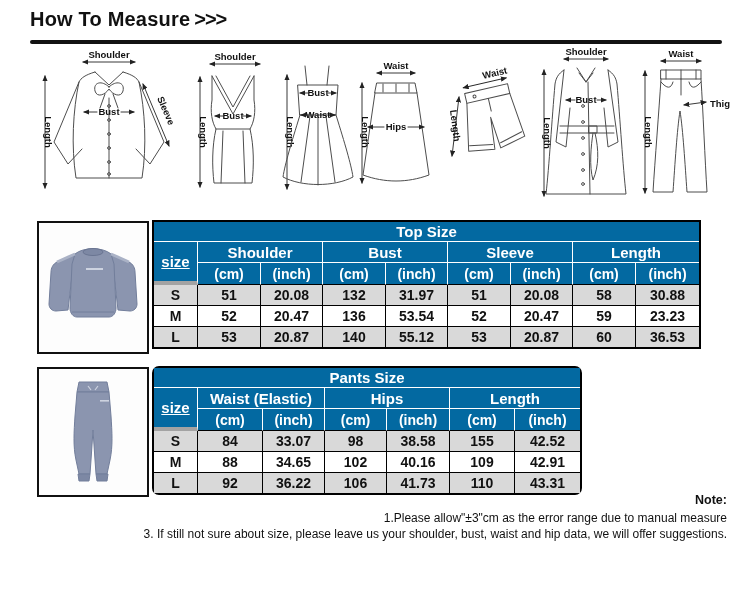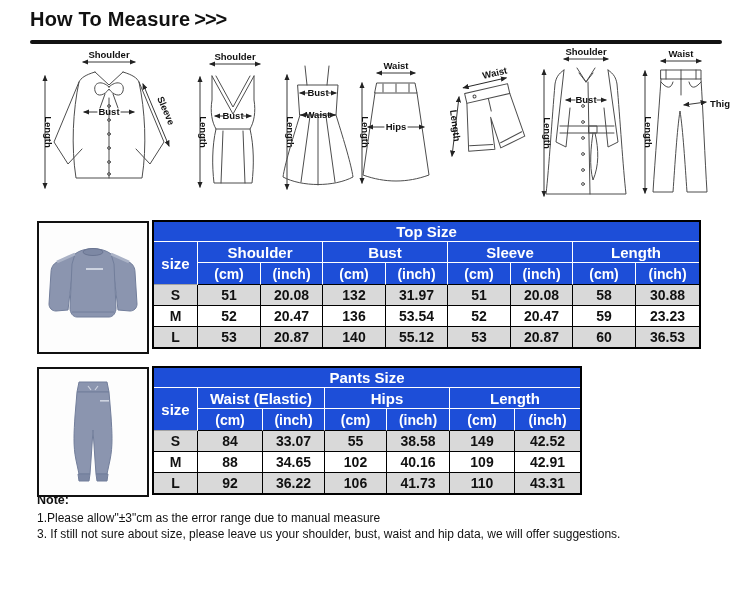--- a/index.html
+++ b/index.html
@@ -13,34 +13,34 @@
   .sk{position:absolute;}
   .sk path,.sk line,.sk polyline,.sk circle,.sk ellipse{fill:none;stroke:#4d4d4d;stroke-width:1;stroke-linejoin:round;stroke-linecap:round;}
   .sk .dim{stroke:#222;stroke-width:.9;}
   .sk text{font-family:"Liberation Sans",sans-serif;font-weight:bold;font-size:9.5px;fill:#111;stroke:none;}
 
   
   .photo{position:absolute;border:2px solid #111;background:#fdfdfd;display:flex;align-items:center;justify-content:center;}
 
   
   table.size{position:absolute;border-collapse:separate;border-spacing:0;border:2px solid #000;table-layout:fixed;}
-  table.size th{background:#1d4ed8;color:#fff;font-weight:bold;text-align:center;
+  table.size th{background:#0369a1;color:#fff;font-weight:bold;text-align:center;
                 border-right:1px solid #fff;border-bottom:1px solid #fff;padding:0;font-size:15px;height:20px;}
   table.size th:last-child{border-right:none;}
   table.size tr.units th{border-bottom:1px solid #000;font-size:14px;height:21px;}
-  table.size th.size-cell{border-bottom:1px solid #a3a3a3;font-size:15px;}
+  table.size th.size-cell{border-bottom:4px solid #a3a3a3;font-size:15px;text-decoration:underline;}
   table.size th.t{font-size:15px;height:19px;}
   table.size td{text-align:center;font-weight:bold;font-size:14px;color:#111;background:#fff;
                 border-right:1px solid #000;border-bottom:1px solid #000;padding:0;height:20px;}
   table.size td:last-child{border-right:none;}
   table.size tr.last td{border-bottom:none;}
   table.size tr.alt td{background:#d9d9d9;}
 
   
-  .notes{position:absolute;left:37px;top:492px;width:690px;font-size:12px;line-height:16.5px;color:#111;}
+  .notes{position:absolute;left:37px;top:492px;width:690px;font-size:12px;line-height:16.5px;color:#111;text-align:right;}
   .notes .nh{font-weight:bold;font-size:12.5px;margin-bottom:1px;}
 </style>
 </head>
 <body>
 
 <div class="page">
 
   <svg width="0" height="0" style="position:absolute">
     <defs>
       <marker id="aS" markerWidth="7" markerHeight="6" refX="1" refY="3" orient="auto">
@@ -267,21 +267,21 @@
         <path d="M36,8 L64,8 L66,18 L34,18 Z"></path>
         <path d="M34,18 L32,42 C31,58 30,72 33,86 L36,100 L47,100 L48,86 L50,56 L52,86 L53,100 L64,100 L67,86 C70,72 69,58 68,42 L66,18 Z"></path>
         <path d="M35,100 L47,100 L46,107 L36,107 Z" fill="#7d88a4"></path>
         <path d="M53,100 L65,100 L64,107 L54,107 Z" fill="#7d88a4"></path>
       </g>
       <path d="M45,12 L48,16 M55,12 L52,16" stroke="#cdd3e0" stroke-width="1.2" fill="none"></path>
       <rect x="57" y="26" width="9" height="1.6" fill="#cdd3e0"></rect>
     </svg>
   </div>
 
-  <table class="size" style="left:152px;top:366px;width:426px;">
+  <table class="size" style="left:152px;top:366px;width:426px;border-radius:7px;">
     <colgroup>
       <col style="width:44px">
         <col style="width:65px">
         <col style="width:62px">
         <col style="width:62px">
       <col style="width:63px">
         <col style="width:65px">
         <col style="width:65px">
     </colgroup>
     <tbody>
@@ -299,23 +299,23 @@
       <th>(inch)</th>
       <th>(cm)</th>
       <th>(inch)</th>
       <th>(cm)</th>
       <th>(inch)</th>
     </tr>
     <tr class="alt">
       <td>S</td>
       <td>84</td>
       <td>33.07</td>
-      <td>55</td>
+      <td>98</td>
       <td>38.58</td>
-      <td>149</td>
+      <td>155</td>
       <td>42.52</td>
     </tr>
     <tr>
       <td>M</td>
       <td>88</td>
       <td>34.65</td>
       <td>102</td>
       <td>40.16</td>
       <td>109</td>
       <td>42.91</td>

